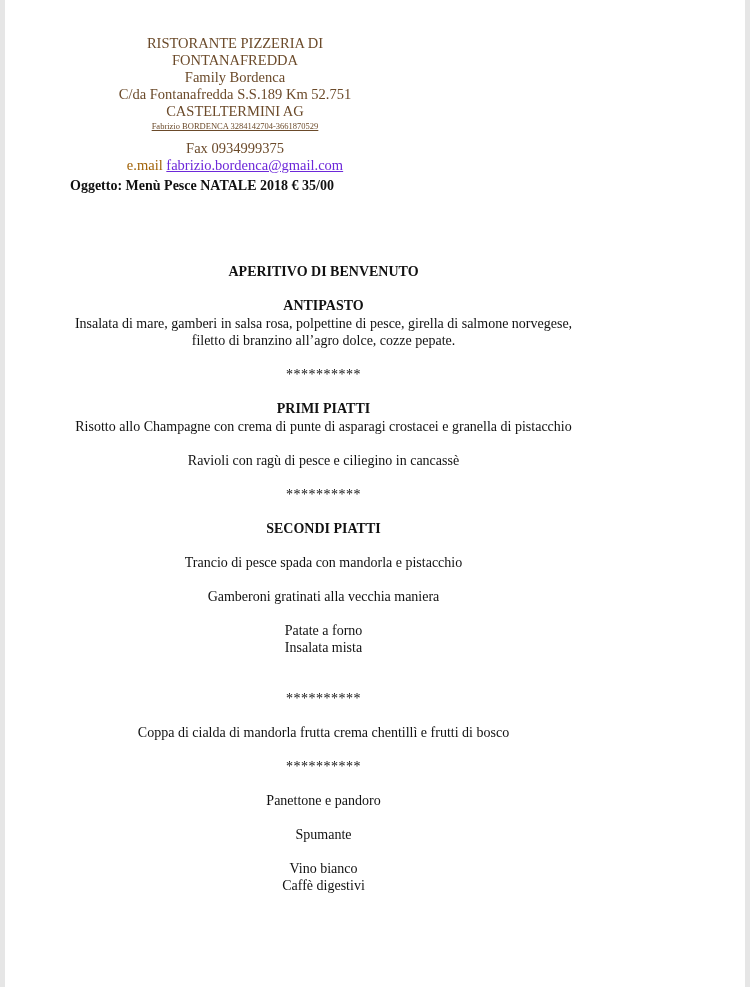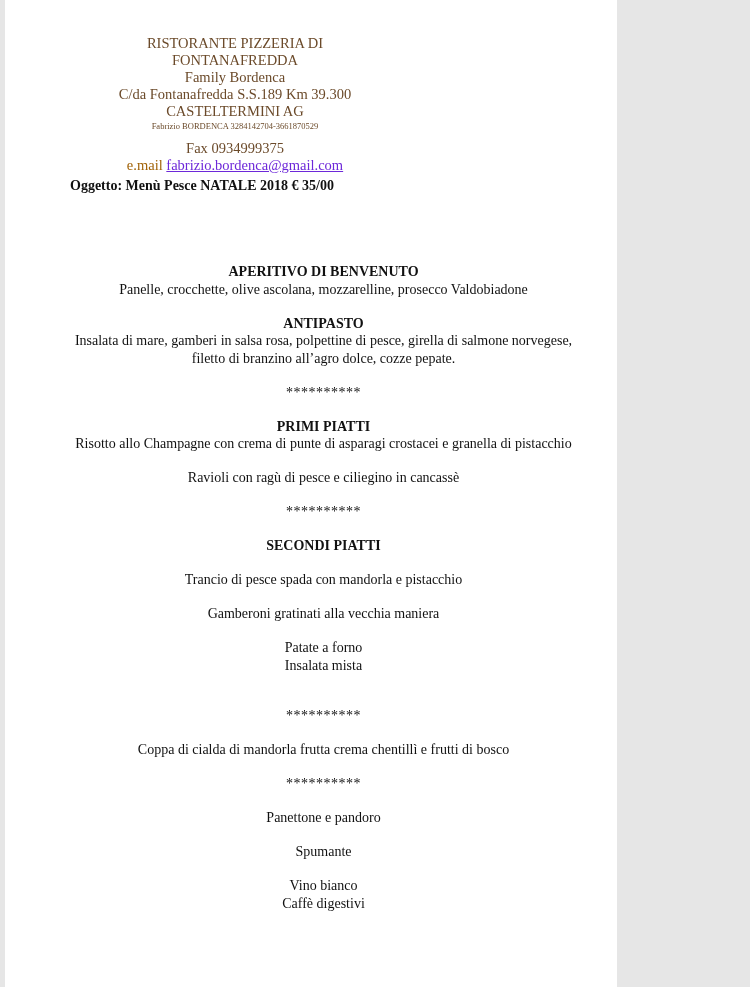--- a/index.html
+++ b/index.html
@@ -3,28 +3,28 @@
   <meta charset="utf-8">
   <style>
     html, body { margin: 0; padding: 0; }
     body {
       width: 750px; height: 987px; overflow: hidden;
       background: #e6e6e6;
       font-family: "Liberation Serif", serif;
       position: relative;
     }
     .page {
-      position: absolute; left: 5px; top: 0; width: 612px; height: 987px;
+      position: absolute; left: 5px; top: 0; width: 740px; height: 987px;
       background: #ffffff;
     }
     .letterhead {
       position: absolute; left: 70px; top: 35px; width: 320px;
       text-align: center; color: #6b4a2a; font-size: 14.5px; line-height: 17px;
     }
-    .letterhead .small { font-size: 8.5px; line-height: 12px; }
+    .letterhead .small { font-size: 8.5px; line-height: 12px; text-decoration: underline; }
     .letterhead .gap { height: 8px; }
     .letterhead .email-label { color: #a16207; }
     .letterhead a { color: #6d28d9; text-decoration: underline; margin-top: 40px; }
     .subject {
       position: absolute; left: 70px; top: 178px;
       font-weight: bold; font-size: 14px; color: #111;
     }
     .menu {
       position: absolute; left: 0; top: 263px; width: 647px;
       text-align: center; color: #111; font-size: 14px; line-height: 17.5px;
@@ -35,37 +35,36 @@
     .stars { letter-spacing: 0.5px; }
   </style>
 </head>
 <body>
 
 <div class="page">
   <div class="letterhead">
     <div>RISTORANTE PIZZERIA DI</div>
     <div>FONTANAFREDDA</div>
     <div>Family Bordenca</div>
-    <div>C/da Fontanafredda S.S.189 Km 39.300</div>
+    <div>C/da Fontanafredda S.S.189 Km 52.751</div>
     <div>CASTELTERMINI AG</div>
     <div class="small">Fabrizio BORDENCA 3284142704-3661870529</div>
     <div class="gap"></div>
     <div>Fax 0934999375</div>
     <div>
       <span class="email-label">e.mail</span>
       <a>fabrizio.bordenca@gmail.com</a>
     </div>
   </div>
 </div>
 
 <div class="subject">Oggetto: Menù  Pesce NATALE 2018 € 35/00</div>
 
 <div class="menu">
   <div class="h">APERITIVO DI BENVENUTO</div>
-  <div>Panelle, crocchette, olive ascolana, mozzarelline, prosecco Valdobiadone</div>
   <div class="sp"></div>
   <div class="h">ANTIPASTO</div>
   <div>Insalata di mare, gamberi in salsa rosa, polpettine di pesce, girella di salmone norvegese,</div>
   <div>filetto di branzino all’agro dolce, cozze pepate.</div>
   <div class="sp"></div>
   <div class="stars">**********</div>
   <div class="sp"></div>
   <div class="h">PRIMI PIATTI</div>
   <div>Risotto allo Champagne con crema di punte di asparagi crostacei e granella di pistacchio</div>
   <div class="sp"></div>

